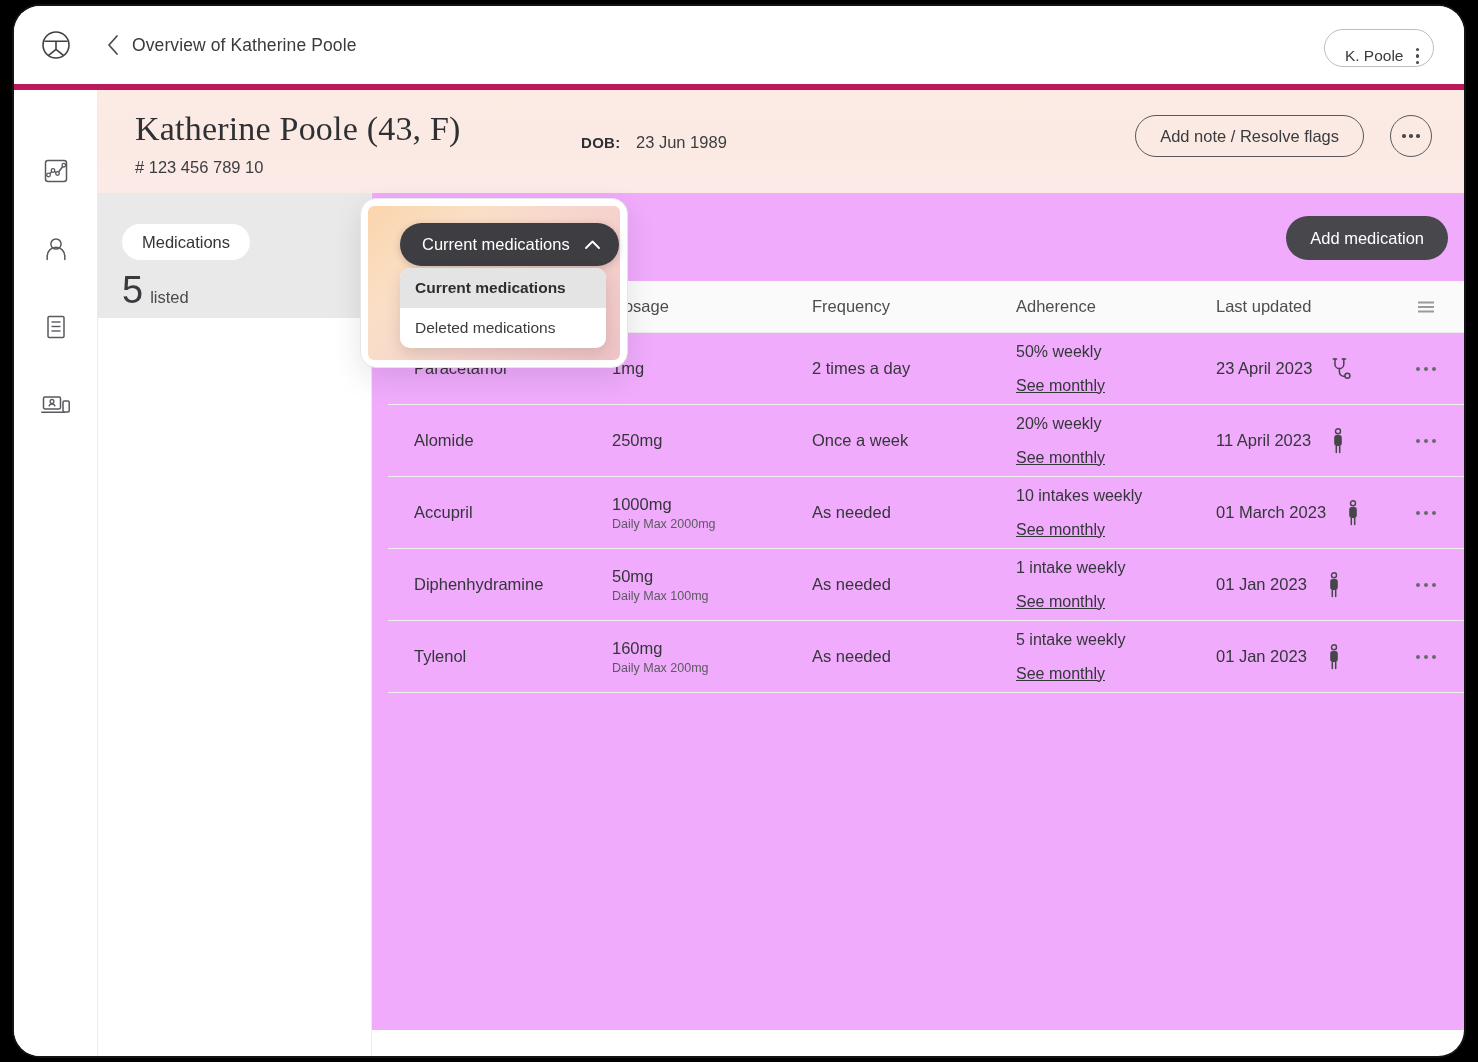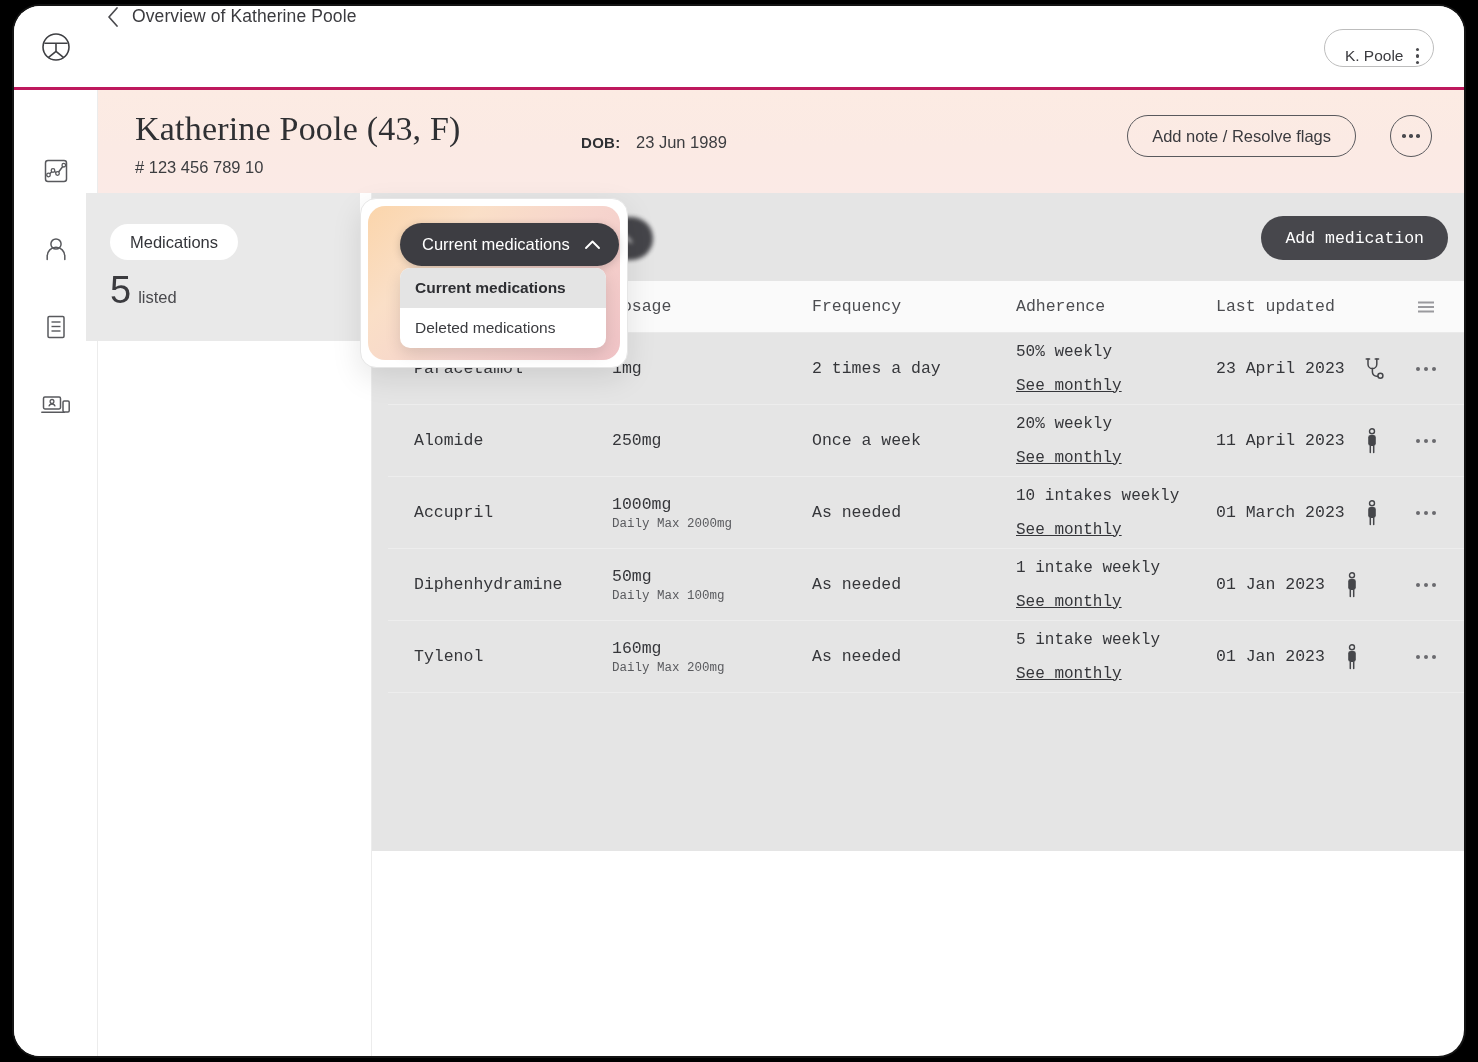--- a/index.html
+++ b/index.html
@@ -17,22 +17,22 @@
     border-radius: 26px;
     overflow: hidden;
     box-shadow: 0 0 0 2px #141414;
   }
 
   
   .topbar {
     position: absolute; left: 0; top: 0;
     width: 1450px; height: 84px;
     background: #ffffff;
-    border-bottom: 3px solid #be185d;
-    display: flex; 
+    border-bottom: 6px solid #be185d;
+    display: flex; align-items: center;
   }
   .logo-wrap { width: 84px; display: flex; justify-content: center; align-items: center; }
   .back-chevron {
     margin-left: 4px; width: 22px; height: 22px;
     display: flex; align-items: center; justify-content: center;
     cursor: pointer;
   }
   .crumb-title {
     font-size: 17.5px; color: #3b3b3f; margin-left: 8px;
     letter-spacing: .1px;
@@ -68,39 +68,39 @@
   }
   .pname {
     position: absolute; left: 37px; top: 20px;
     font-family: "Liberation Serif", serif;
     font-size: 34px; color: #2f3033; letter-spacing: .2px;
   }
   .pid { position: absolute; left: 37px; top: 68px; font-size: 16.5px; color: #3c3d40; }
   .dob-label { position: absolute; left: 483px; top: 44px; font-size: 15px; font-weight: bold; color: #2f3033; letter-spacing: .3px; }
   .dob-value { position: absolute; left: 538px; top: 43px; font-size: 16.5px; color: #3c3d40; }
   .btn-outline {
-    position: absolute; right: 158px; top: 25px;
+    position: absolute; right: 150px; top: 25px;
     height: 42px; padding: 0 24px;
     border: 1px solid #59595d; border-radius: 21px;
     display: flex; align-items: center; font-size: 16.5px; color: #3b3b3f;
     background: transparent; cursor: pointer;
   }
   .btn-circle {
     position: absolute; right: 82px; top: 25px;
     width: 42px; height: 42px; border-radius: 50%;
     border: 1px solid #59595d;
     display: flex; align-items: center; justify-content: center; cursor: pointer;
   }
   .kebab-h { display: flex; gap: 3.5px; align-items: center; }
   .kebab-h i { width: 3.5px; height: 3.5px; border-radius: 50%; background: #4a4a4e; display: block; }
 
   
   .summary {
-    position: absolute; left: 72px; top: 187px;
-    width: 274px; height: 148px;
+    position: absolute; left: 84px; top: 187px;
+    width: 274px; height: 125px;
     background: #e9e9e9;
   }
   .summary-col {
     position: absolute; left: 84px; top: 322px;
     width: 274px; height: 728px;
     background: #ffffff; border-right: 1px solid #ececec;
   }
   .summary-divider {
     position: absolute; left: 357px; top: 187px;
     width: 1px; height: 863px; background: #ececec;
@@ -109,21 +109,21 @@
     position: absolute; left: 24px; top: 31px;
     height: 36px; padding: 0 20px; border-radius: 18px;
     background: #ffffff; display: flex; align-items: center;
     font-size: 16.5px; color: #34353a; cursor: pointer;
   }
   .count-row { position: absolute; left: 24px; top: 78px; display: flex; align-items: baseline; gap: 7px; }
   .count-num { font-size: 38px; color: #3b3b3f; font-weight: 300; line-height: 1; }
   .count-lbl { font-size: 16.5px; color: #4a4a4e; }
 
   
-  .content { position: absolute; left: 358px; top: 187px; width: 1092px; height: 658px; background: #e5e5e5; font-family: Liberation Mono, monospace; }
+  .content { position: absolute; left: 358px; top: 187px; width: 1092px; height: 837px; background: #f0abfc; }
 
   .toolbar { position: absolute; left: 0; top: 0; width: 1092px; height: 88px; }
   .filter-pill {
     position: absolute; left: 16px; top: 24px;
     height: 43px; padding: 0 20px 0 24px; border-radius: 22px;
     background: #3d3d42; color: #fff;
     display: flex; align-items: center; gap: 16px;
     font-size: 16.5px; cursor: pointer;
     filter: blur(2.2px); opacity: .95;
   }
@@ -170,21 +170,21 @@
     width: 268px; height: 170px;
     background: #ffffff;
     border: 1px solid #e6e6e6;
     border-radius: 16px;
     padding: 7px;
     box-shadow: 0 10px 30px rgba(0,0,0,.10);
     z-index: 40;
   }
   .spotlight-inner {
     width: 100%; height: 100%;
-    border-radius: 17px;
+    border-radius: 6px;
     background: linear-gradient(135deg,#fbd5ab 0%, #fadfc7 28%, #f6d4cd 58%, #f0c3c6 100%);
     position: relative;
   }
   .sl-trigger {
     position: absolute; left: 32px; top: 17px;
     height: 43px; padding: 0 18px 0 22px; border-radius: 22px;
     background: #3d3d42; color: #fff;
     display: flex; align-items: center; gap: 14px;
     font-size: 16.5px; cursor: pointer;
     box-shadow: 0 2px 8px rgba(0,0,0,.18);

